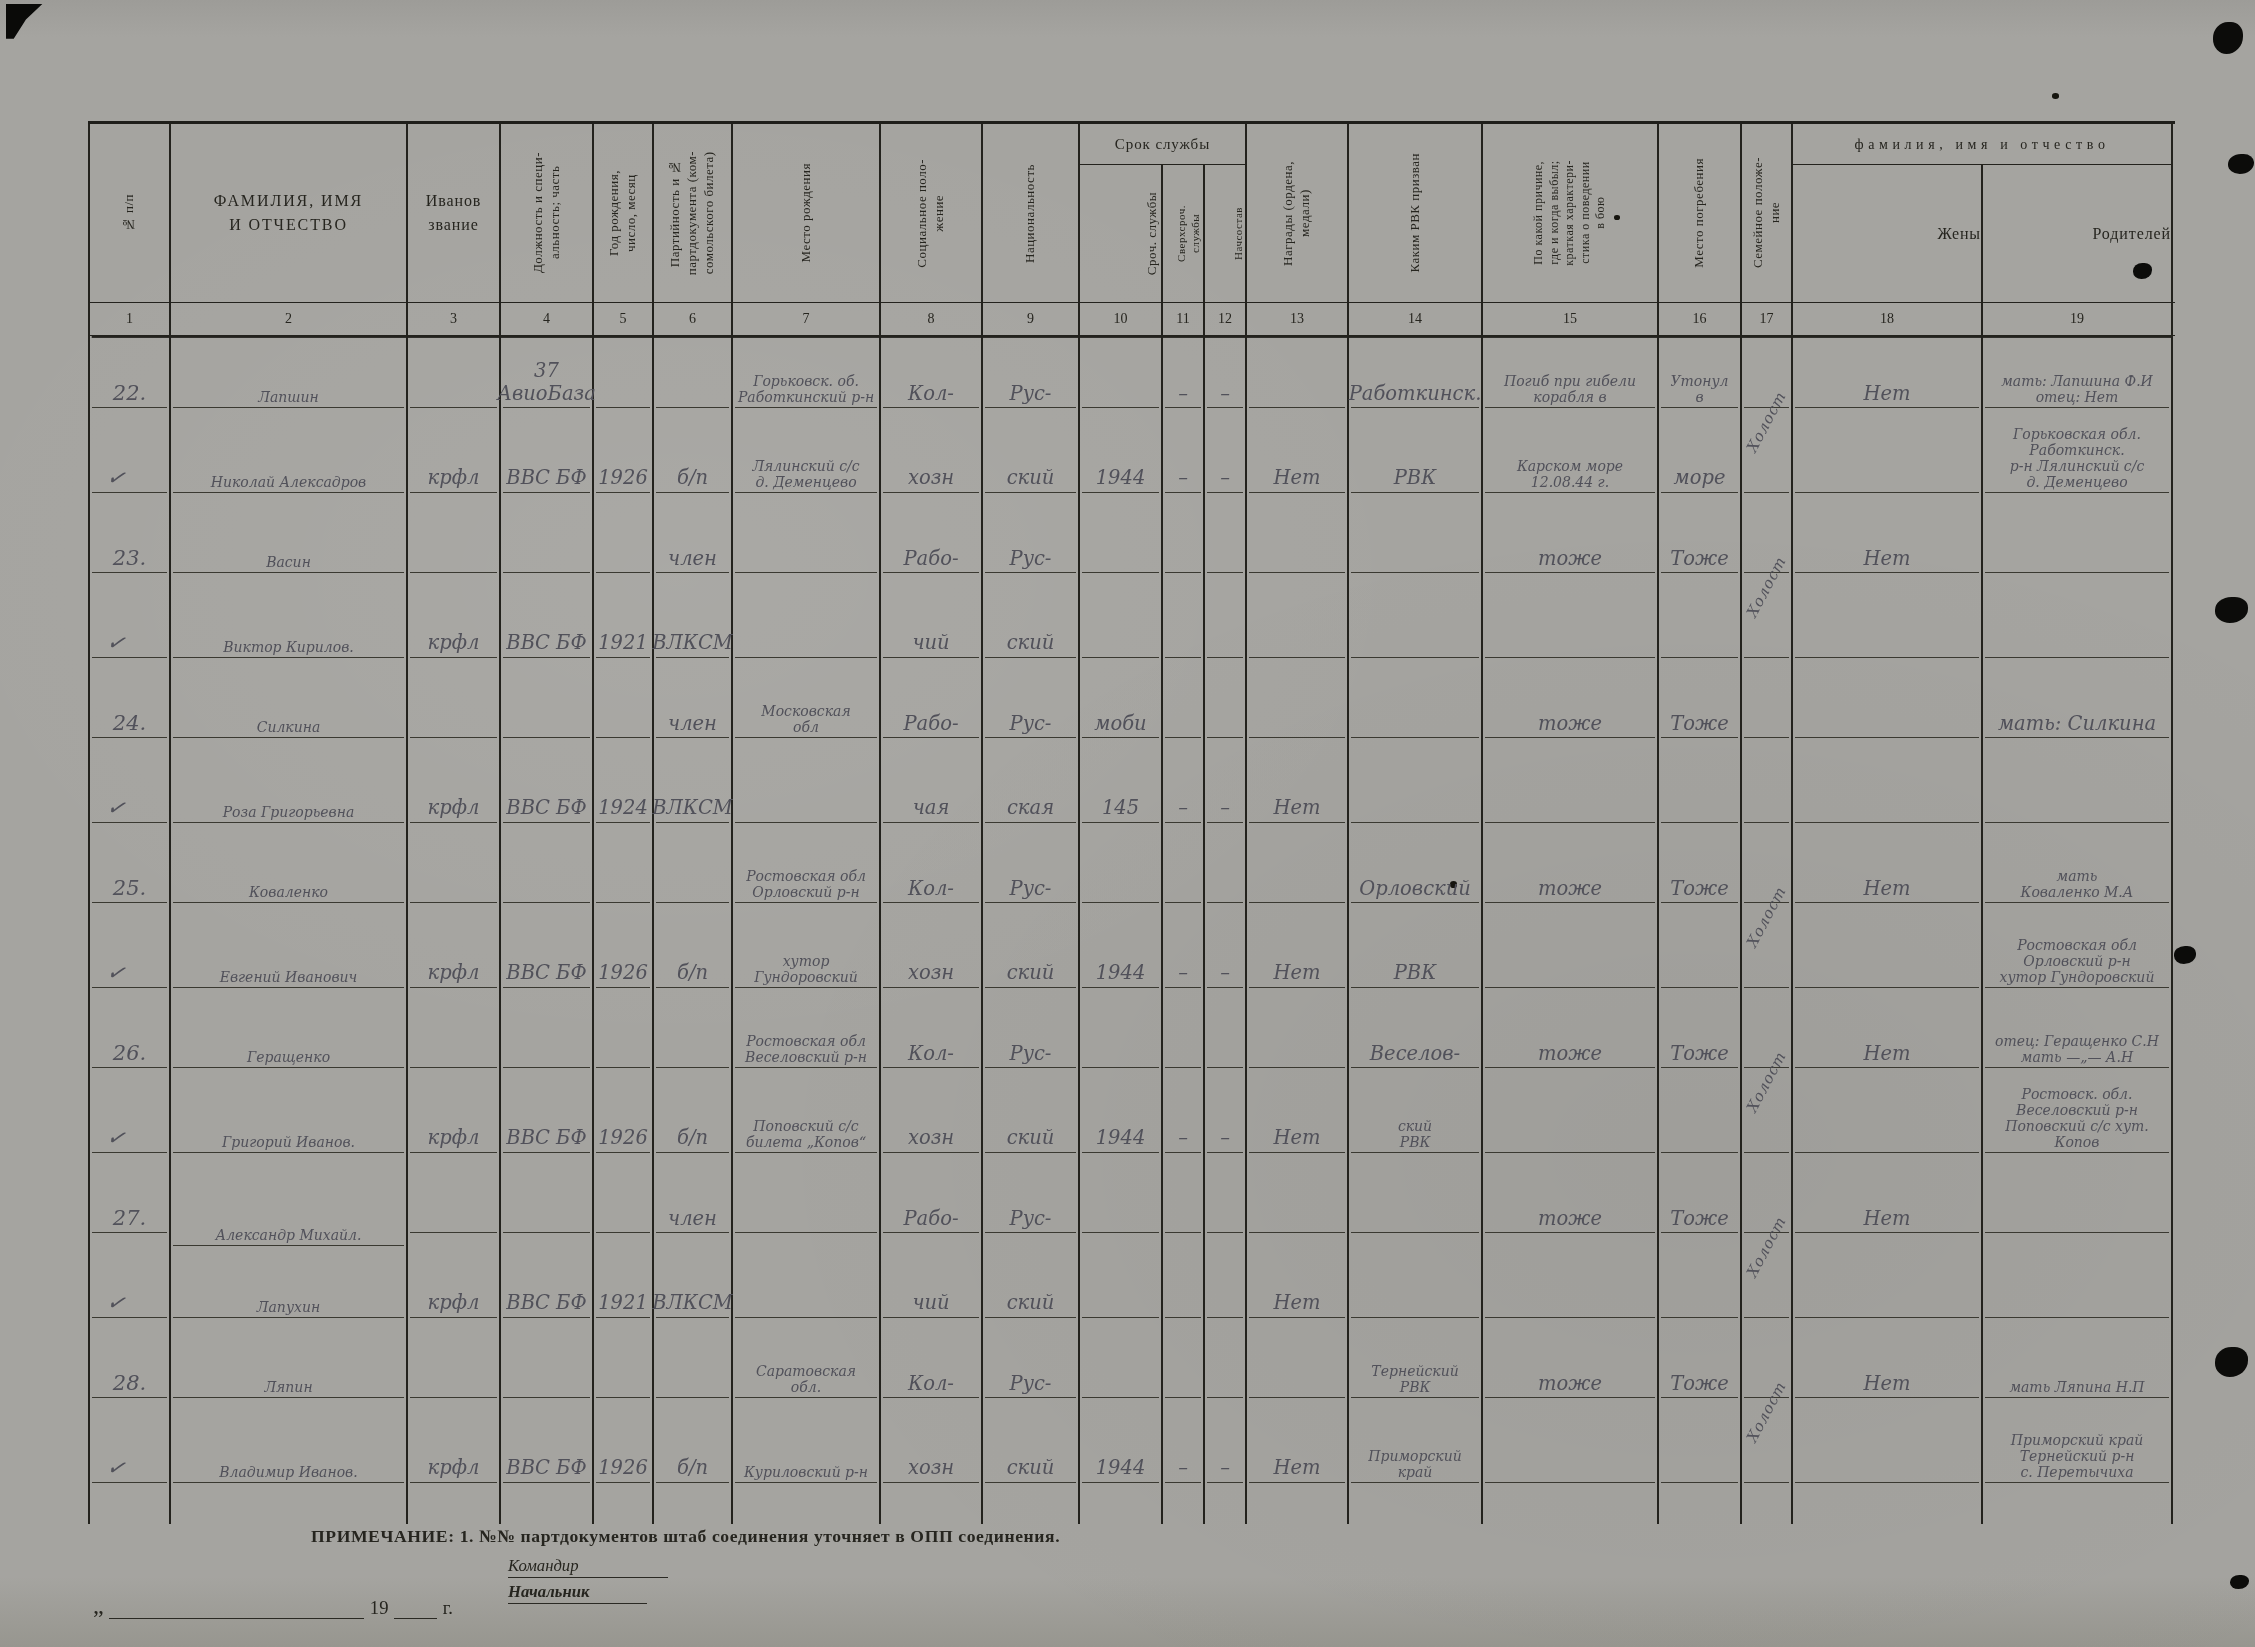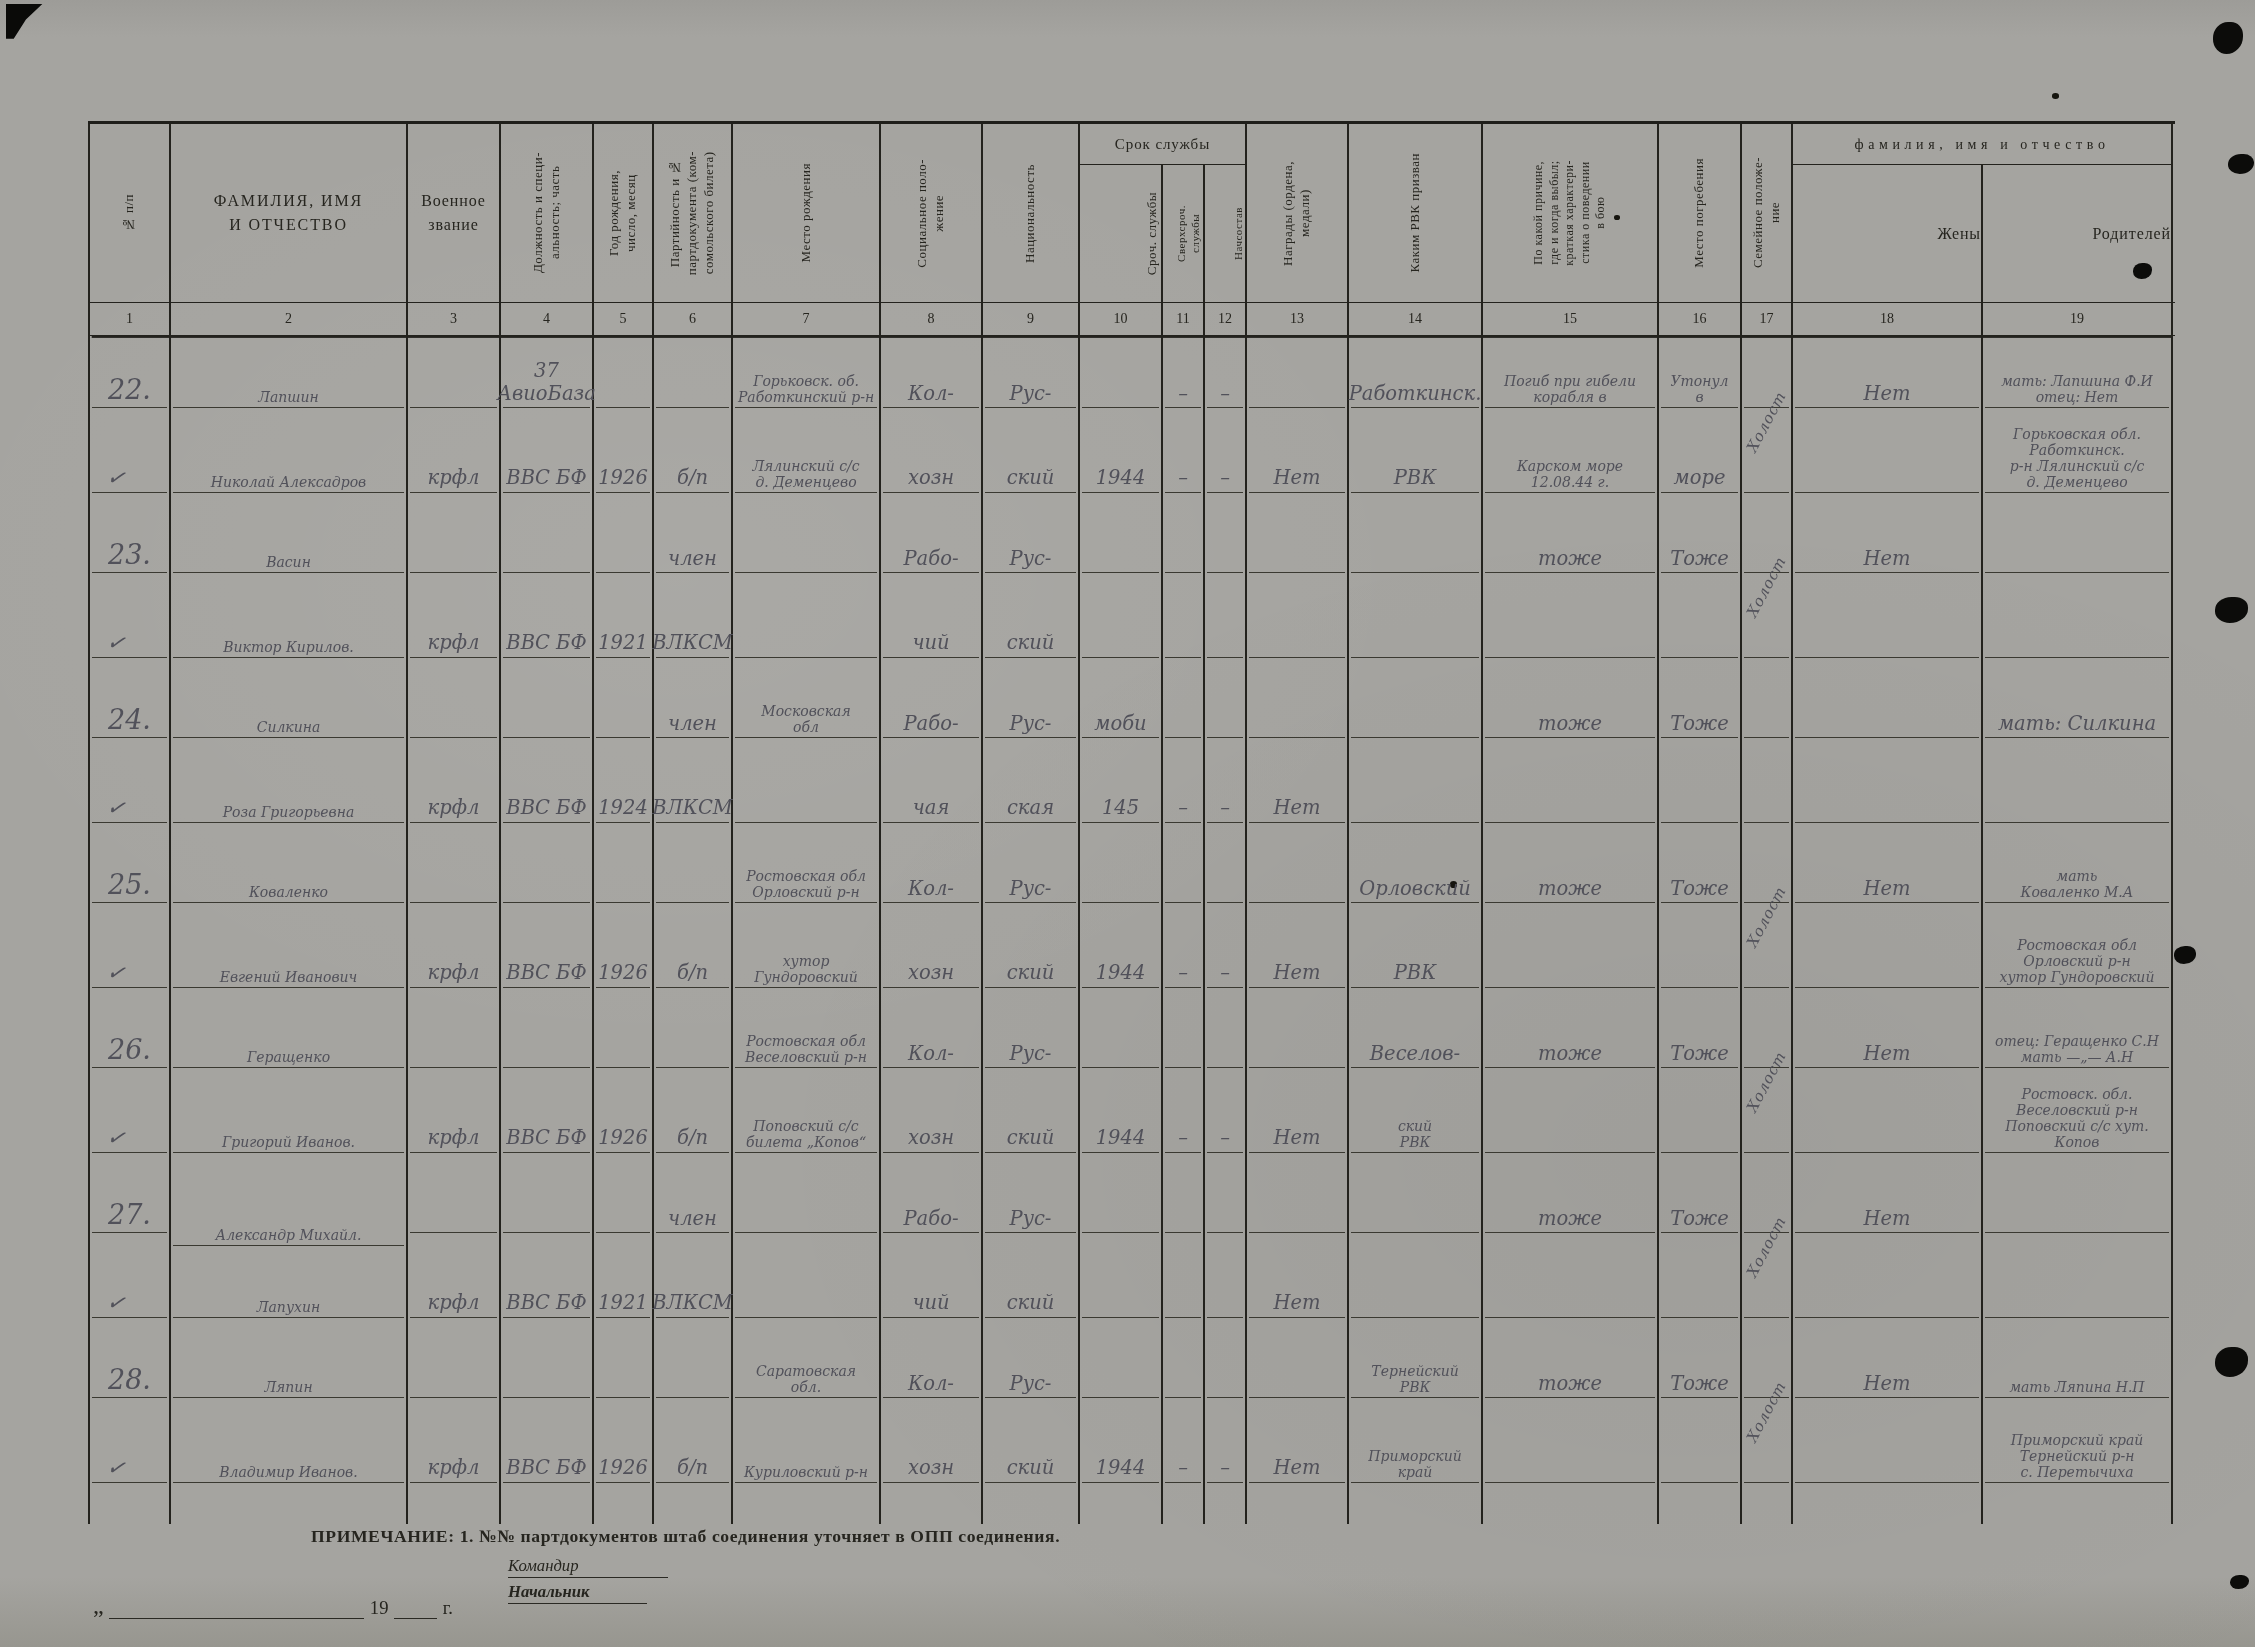--- a/index.html
+++ b/index.html
@@ -38,21 +38,21 @@
   .numcell{border-right:2.8px solid #23221d;display:flex;align-items:center;justify-content:center;font-size:14px;}
   
   .trow{display:grid;grid-template-columns:var(--cols);height:165px;}
   .td{border-right:2.8px solid #23221d;position:relative;overflow:visible;}
   .slot{display:flex;align-items:flex-end;justify-content:center;border-bottom:1.9px solid #3a3931;margin:0 1.9px;padding-bottom:1.9px;text-align:center;}
   .slot.s1{height:69px;}
   .slot.s2{height:82px;}
   .hw{font-family:"DejaVu Serif", serif;font-style:italic;color:#51515a;font-size:19.5px;white-space:pre-line;line-height:1.15;}
   .hw.sm{font-size:14px;}
   .hw.name{font-size:14px;}
-  .hw.num{font-size:27px;}
+  .hw.num{font-size:21px;}
   .hw.check{font-size:22px;display:inline-block;transform:rotate(10deg);margin-right:26px;}
   .hw.diag{position:absolute;left:50%;top:52%;transform:translate(-50%,-50%) rotate(-62deg);font-size:15px;letter-spacing:0.9px;z-index:2;}
   .stub{display:grid;grid-template-columns:var(--cols);height:33px;}
   .stub div{border-right:2.8px solid #23221d;}
   
   .note{position:absolute;left:311px;top:1526px;font-size:17.6px;font-weight:bold;letter-spacing:0.6px;color:#26251f;}
   .sig{position:absolute;left:508px;top:1556px;color:#26251f;}
   .sigrow{border-bottom:1.9px solid #2a2923;width:160px;padding-bottom:0.9px;margin-bottom:4.6px;font-size:16.7px;font-style:italic;}
   .sigrow.bold{font-weight:bold;width:139px;}
   .dateline{position:absolute;left:93px;top:1592px;color:#26251f;font-size:18.6px;}
@@ -87,21 +87,21 @@
 
     <div class="thead">
       <div class="th full" style="grid-column:1">
           <span class="vtext">№ п/п</span>
         </div>
       <div class="th full" style="grid-column:2">
           <span class="htext" style="letter-spacing:1.9px;">ФАМИЛИЯ, ИМЯ
 И ОТЧЕСТВО</span>
         </div>
       <div class="th full" style="grid-column:3">
-          <span class="htext">Военное
+          <span class="htext">Иванов
 звание</span>
         </div>
       <div class="th full" style="grid-column:4">
           <span class="vtext">Должность и специ-
 альность; часть</span>
         </div>
       <div class="th full" style="grid-column:5">
           <span class="vtext">Год рождения,
 число, месяц</span>
         </div>

